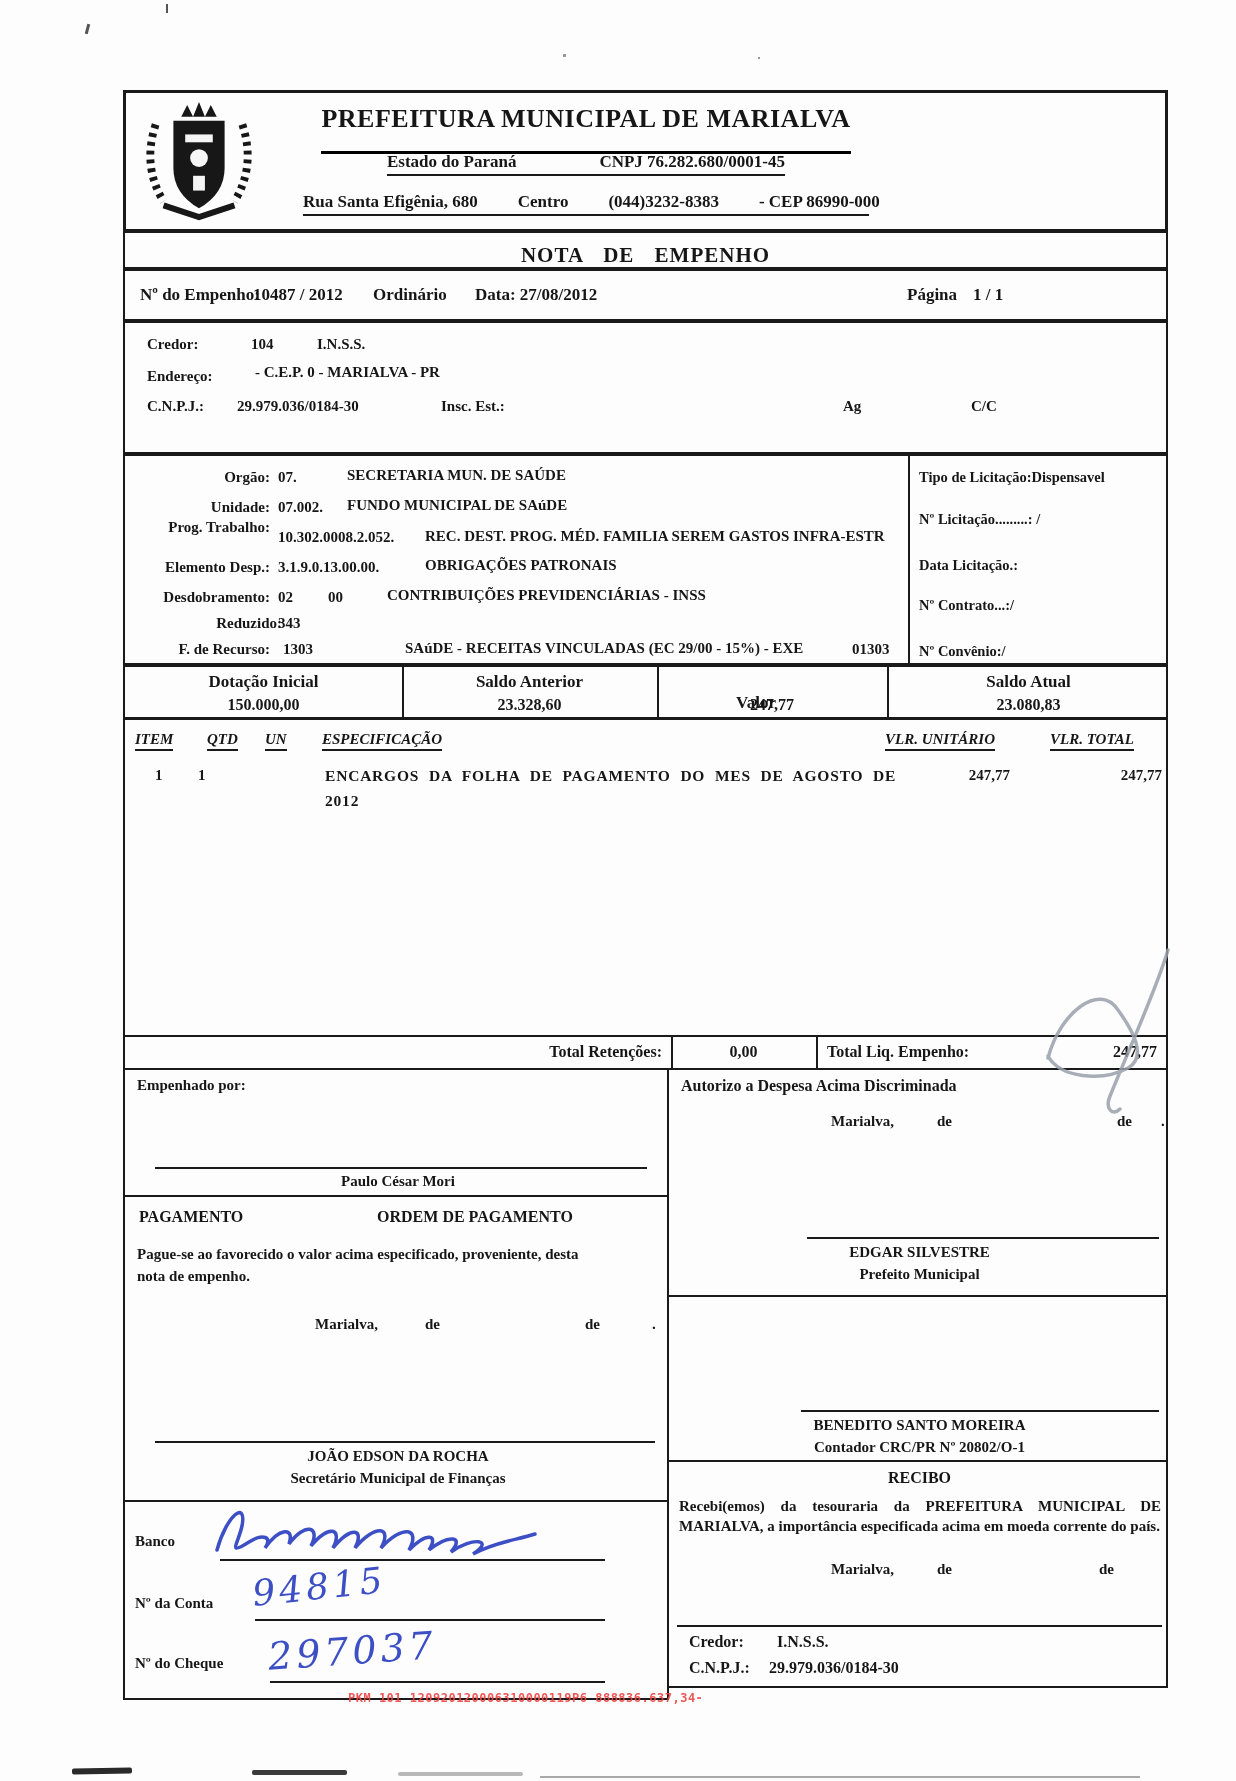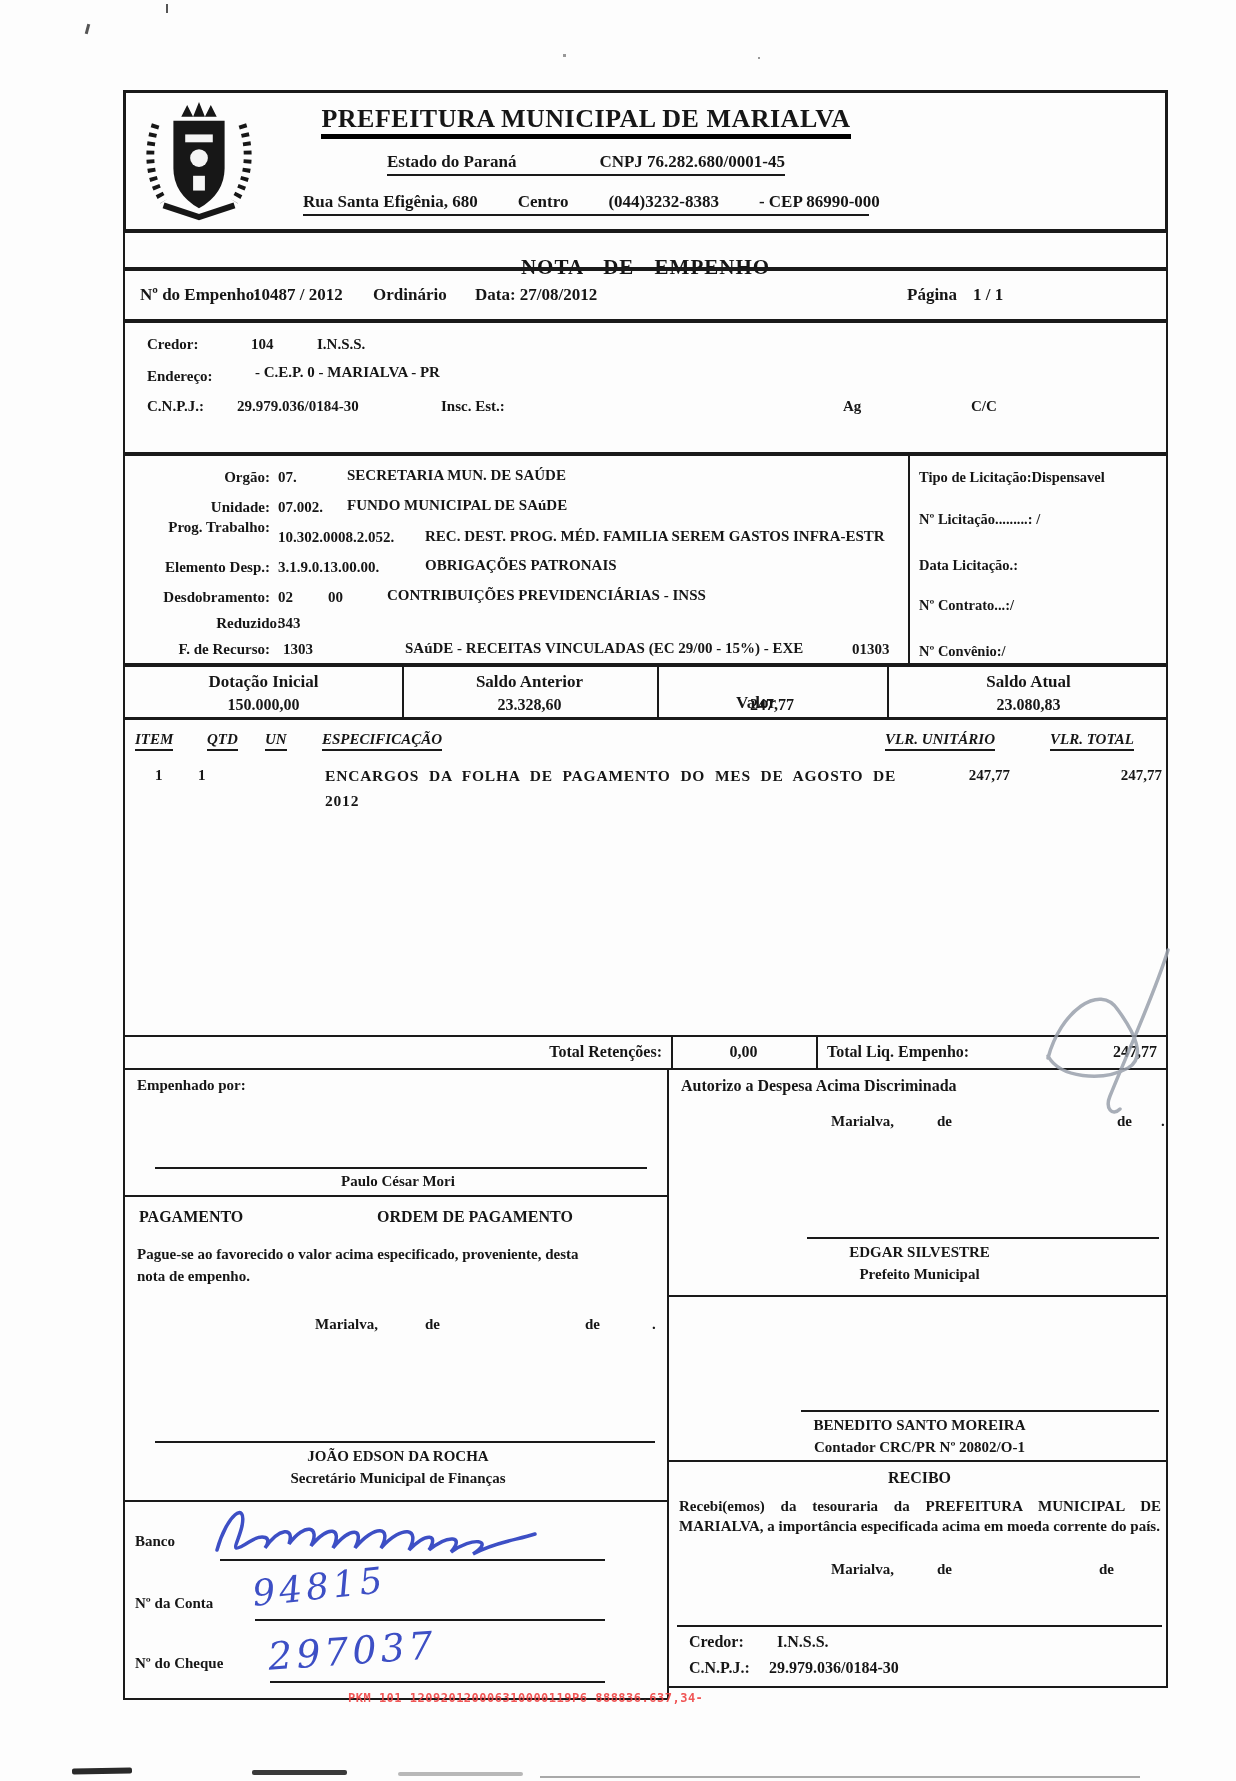--- a/index.html
+++ b/index.html
@@ -7,21 +7,21 @@
         font-family:"Liberation Serif",serif;color:#161616;overflow:hidden;margin:0 auto;}
   .doc{position:absolute;left:123px;top:90px;width:1045px;height:1625px;font-size:15px;font-weight:700;}
   .box{position:absolute;border:2px solid #1a1a1a;background:transparent;box-sizing:border-box;}
   .thick{border-top-width:3px;border-bottom-width:3px;}
   .a{position:absolute;white-space:nowrap;line-height:1.05;}
   .ctr{text-align:center;}
   .rt{text-align:right;}
   .vline{position:absolute;width:2px;background:#1a1a1a;top:0;bottom:0;}
   .sig{position:absolute;height:2px;background:#1a1a1a;}
   .title{font-size:26px;letter-spacing:.5px;}
-  .u3{display:inline-block;border-bottom:5px solid #000000;padding-bottom:2px;}
+  .u3{display:inline-block;border-bottom:3px solid #000000;padding-bottom:19px;}
   .uflex{display:flex;justify-content:space-between;border-bottom:2px solid #1a1a1a;padding-bottom:3px;margin:0 auto;}
   .nota{font-size:21px;word-spacing:14px;letter-spacing:1px;}
   .f17{font-size:17px;}
   .f16{font-size:16px;}
   .ith{font-style:italic;border-bottom:2px solid #1a1a1a;padding-bottom:1px;}
   .spec{letter-spacing:.8px;word-spacing:5px;font-size:15.5px;}
   .para{white-space:normal;line-height:1.35;}
   .just{text-align:justify;}
   .matricial{font-family:"DejaVu Sans Mono",monospace;font-size:12px;font-weight:700;
              color:#ef4444;letter-spacing:.5px;opacity:.9;}
@@ -66,21 +66,21 @@
         <span class="uflex f17" style="width:566px;gap:40px;">
           <span>Rua Santa Efigênia, 680</span>
           <span>Centro</span>
           <span>(044)3232-8383</span>
           <span>- CEP 86990-000</span>
         </span>
       </div>
     </div>
 
     <div class="box thick ctr" style="left:0;top:140px;width:1045px;height:40px;">
-      <div class="nota" style="padding-top:22px;">NOTA DE EMPENHO</div>
+      <div class="nota" style="padding-top:10px;">NOTA DE EMPENHO</div>
     </div>
 
     <div class="box thick" style="left:0;top:178px;width:1045px;height:54px;">
       <span class="a f17" style="left:15px;top:15px;">Nº do Empenho:</span>
       <span class="a f17" style="left:128px;top:15px;">10487 / 2012</span>
       <span class="a f17" style="left:248px;top:15px;">Ordinário</span>
       <span class="a f17" style="left:350px;top:15px;">Data: 27/08/2012</span>
       <span class="a f17" style="left:782px;top:15px;">Página</span>
       <span class="a f17" style="left:848px;top:15px;">1 / 1</span>
     </div>

